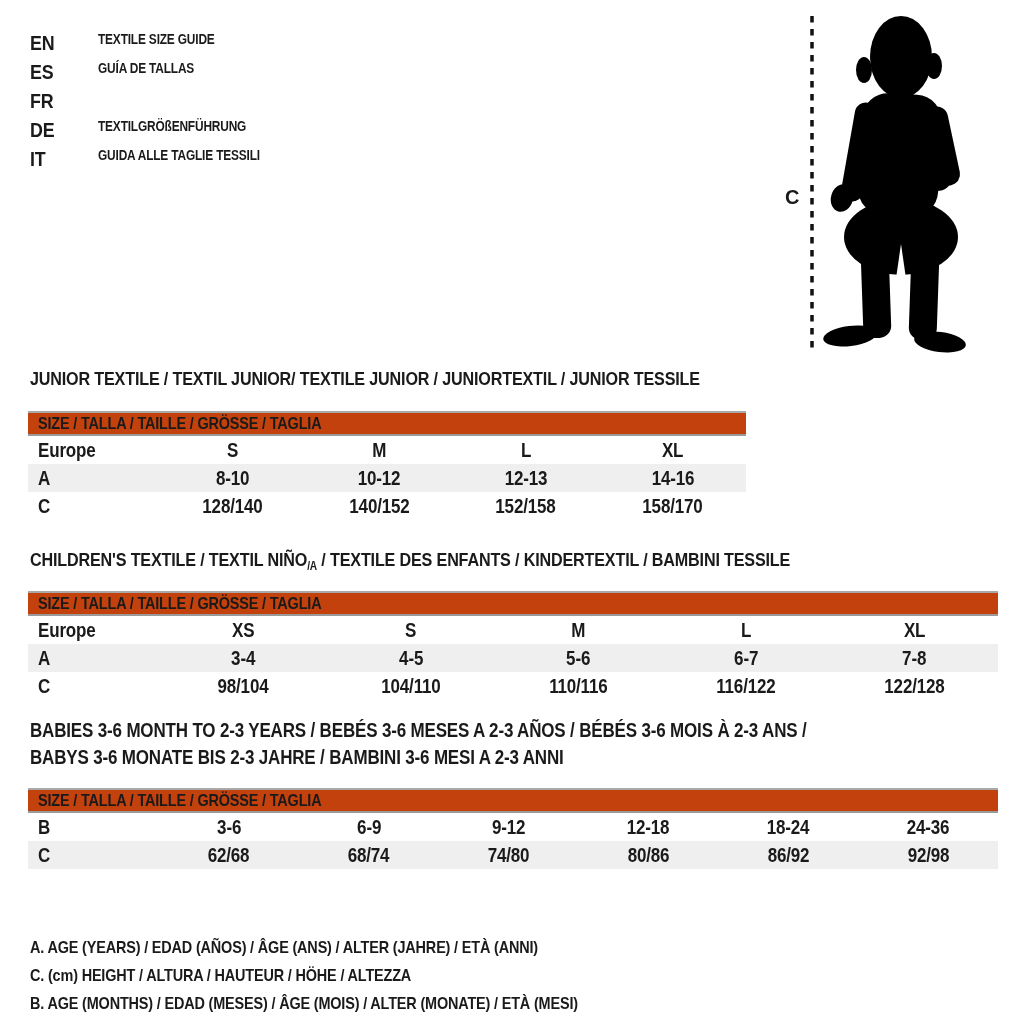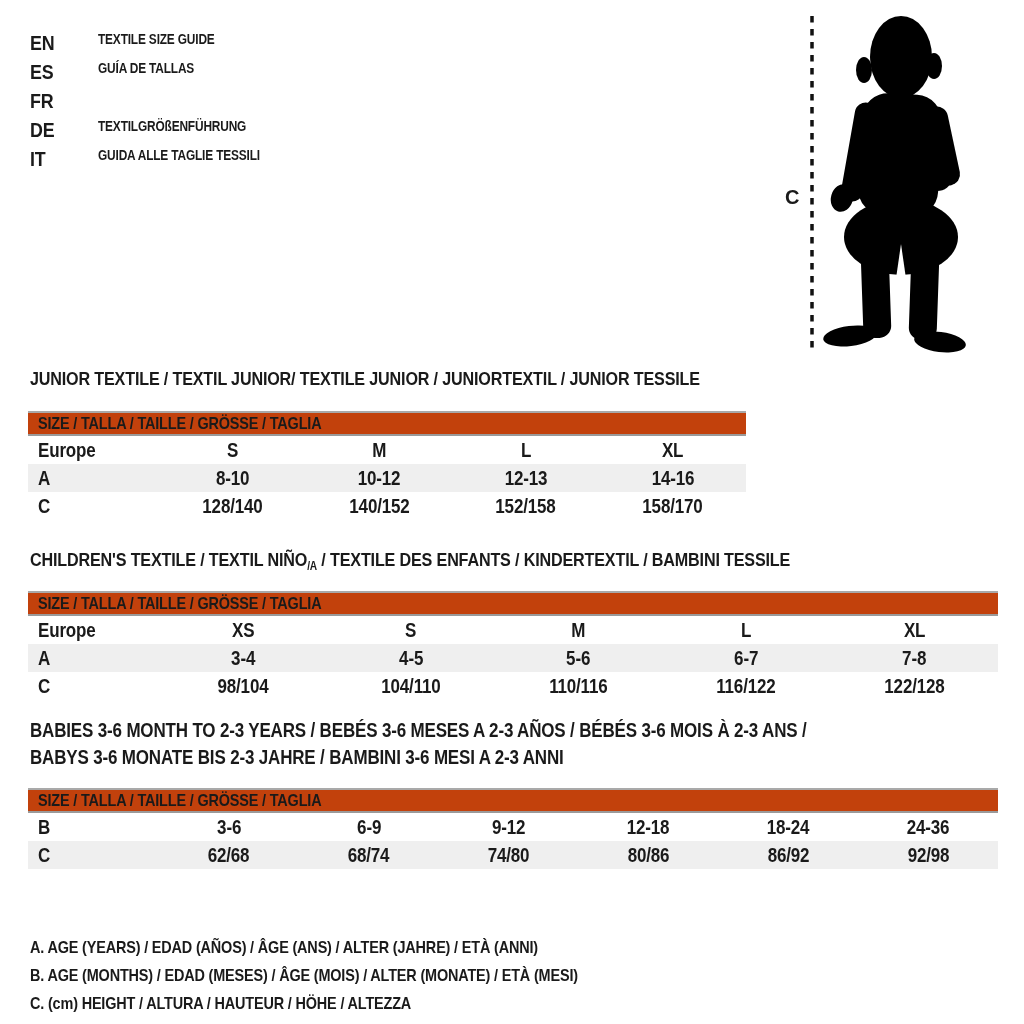--- a/index.html
+++ b/index.html
@@ -183,15 +183,15 @@
     <div class="tcell"><span class="cnd center">68/74</span></div>
     <div class="tcell"><span class="cnd center">74/80</span></div>
     <div class="tcell"><span class="cnd center">80/86</span></div>
     <div class="tcell"><span class="cnd center">86/92</span></div>
     <div class="tcell"><span class="cnd center">92/98</span></div>
   </div>
 </div>
 
 <div class="abs legend">
   <div class="legend-line"><span class="cnd">A. AGE (YEARS) / EDAD (AÑOS) / ÂGE (ANS) / ALTER (JAHRE) / ETÀ (ANNI)</span></div>
+  <div class="legend-line"><span class="cnd">C. (cm) HEIGHT / ALTURA / HAUTEUR / HÖHE / ALTEZZA</span></div>
   <div class="legend-line"><span class="cnd">B. AGE (MONTHS) / EDAD (MESES) / ÂGE (MOIS) / ALTER (MONATE) / ETÀ (MESI)</span></div>
-  <div class="legend-line"><span class="cnd">C. (cm) HEIGHT / ALTURA / HAUTEUR / HÖHE / ALTEZZA</span></div>
 </div>
 
 </body></html>

